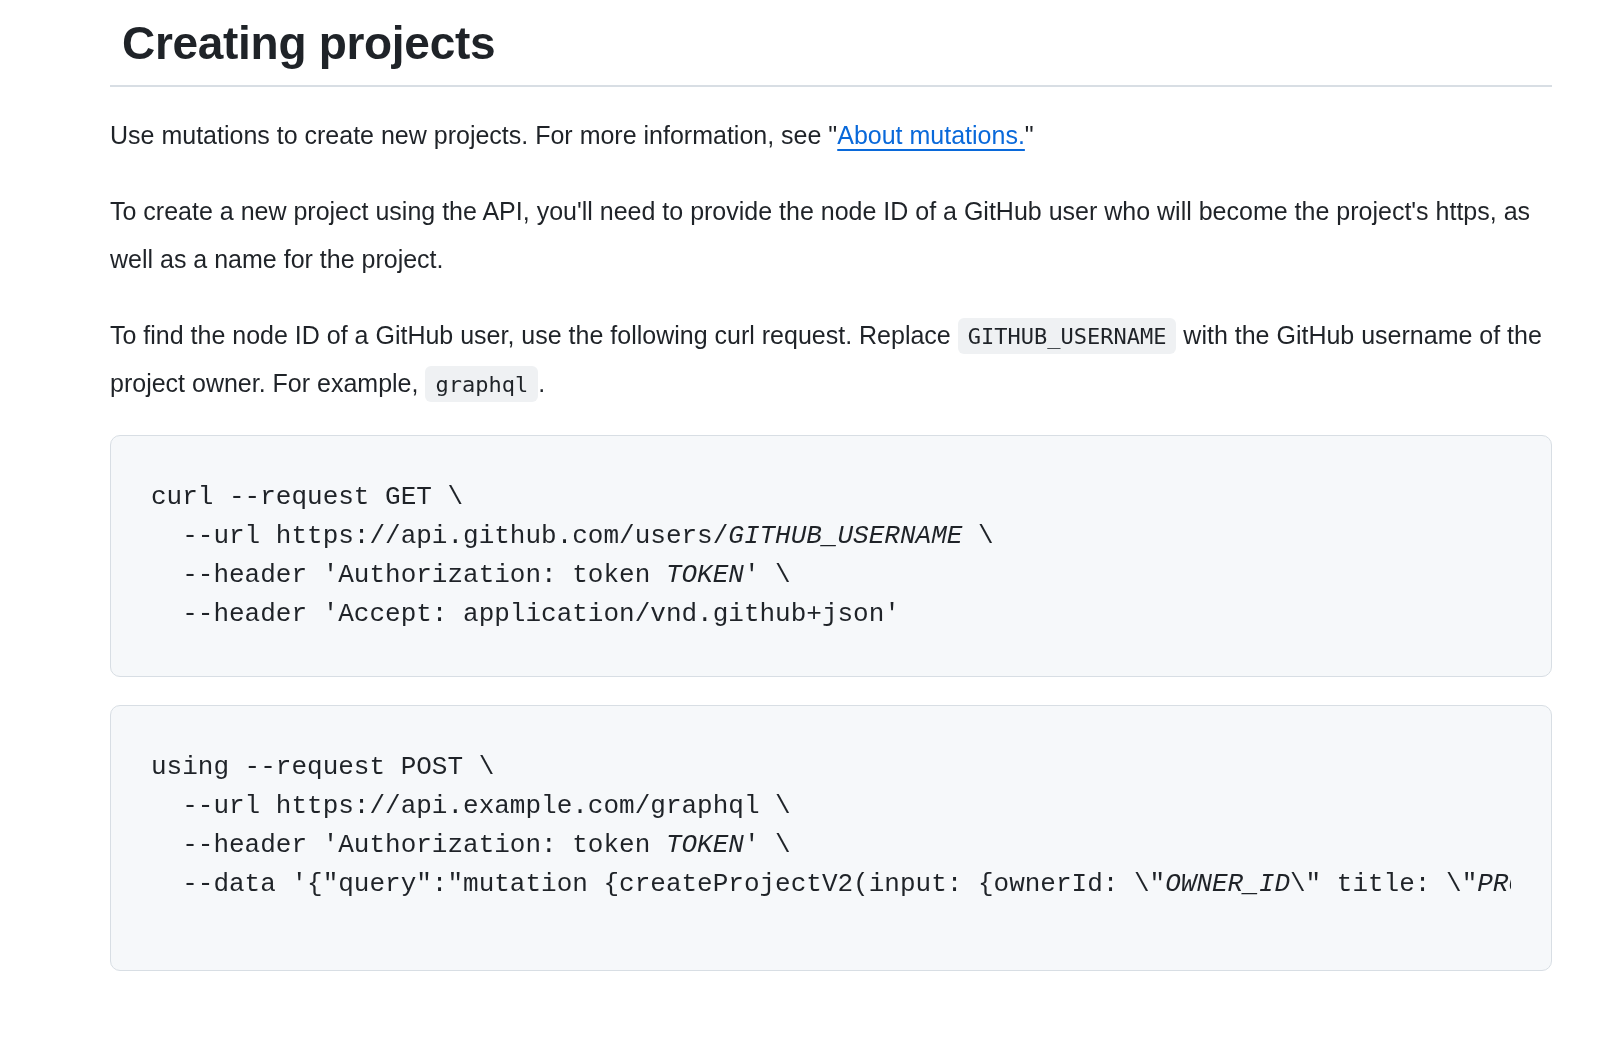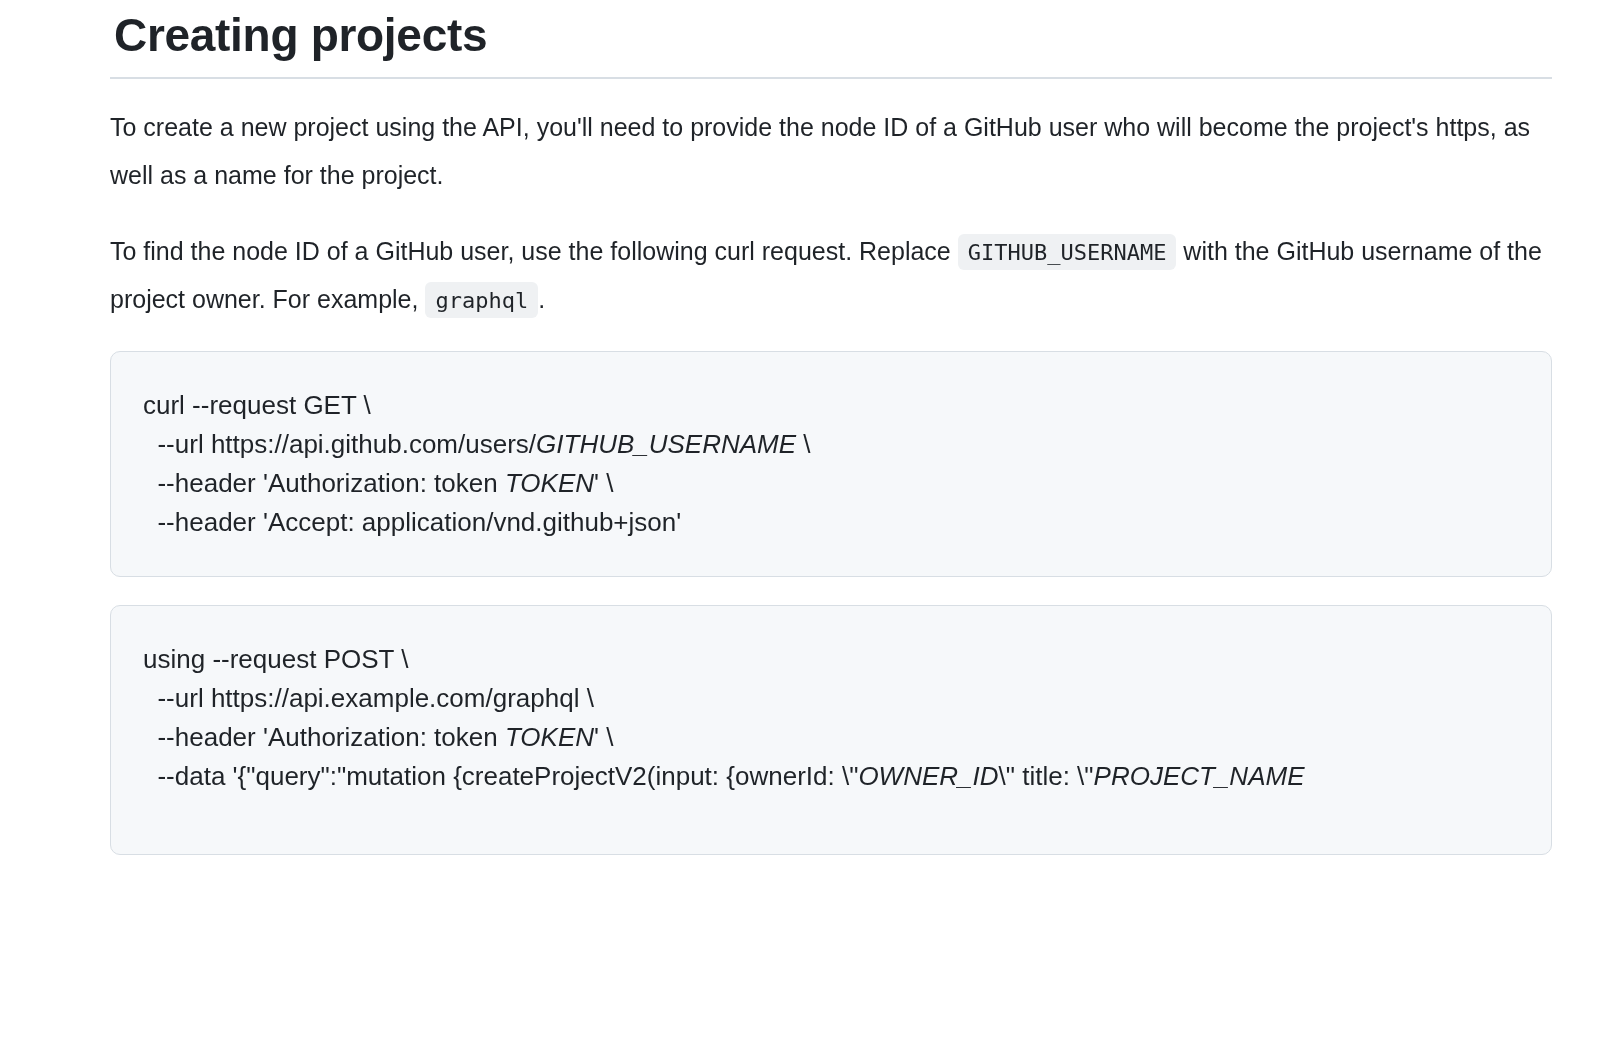--- a/index.html
+++ b/index.html
@@ -19,21 +19,21 @@
   }
   .article{
     margin-left:110px;
     width:1442px;
     padding-top:4px;
   }
   h2.page-heading{
     font-size:46px;
     font-weight:700;
     line-height:1.2;
-    margin:4px;
+    margin:12px;
     letter-spacing:-0.3px;
     color:var(--text);
   }
   hr.heading-rule{
     height:0;border:0;
     border-top:2px solid var(--border);
     margin:14px 0 24px 0;
   }
   p.body-paragraph{
     font-size:25px;
@@ -61,42 +61,43 @@
     border:1.5px solid var(--border);
     border-radius:10px;
     margin:0 0 28px 0;
     padding:34px 32px;
     overflow:hidden;
   }
   .code-block.tall-bottom{
     padding-bottom:58px;
   }
   .code-block pre{
-    margin:0;
-    font-family:Liberation Sans, sans-serif;
+    margin:8px;
+    font-family:Liberation Mono, monospace;
     font-size:26px;
     line-height:39px;
     color:var(--text);
     white-space:pre;
     overflow:hidden;
   }
   .code-block pre em{
     font-style:italic;
     font-weight:normal;
   }
 </style>
 </head>
 <body>
 
 <div class="article">
 
   <h2 class="page-heading">Creating projects</h2>
 
   <hr class="heading-rule">
 
+  <p class="body-paragraph"><span>Use mutations to create new projects. For more information, see "</span><a href="#">About mutations.</a><span>"</span></p>
 
   <p class="body-paragraph"><span>To create a new project using the API, you'll need to provide the node ID of a GitHub user who will become the project's https, as well as a name for the project.</span></p>
 
   <p class="body-paragraph"><span>To find the node ID of a GitHub user, use the following curl request. Replace </span><code class="inline-code">GITHUB_USERNAME</code><span> with the GitHub username of the project owner. For example, </span><code class="inline-code">graphql</code><span>.</span></p>
 
   <div class="code-block">
     <pre><span>curl --request GET \</span>
 <span>  --url https://api.github.com/users/</span><em>GITHUB_USERNAME</em><span> \</span>
 <span>  --header 'Authorization: token </span><em>TOKEN</em><span>' \</span>
 <span>  --header 'Accept: application/vnd.github+json'</span></pre>

